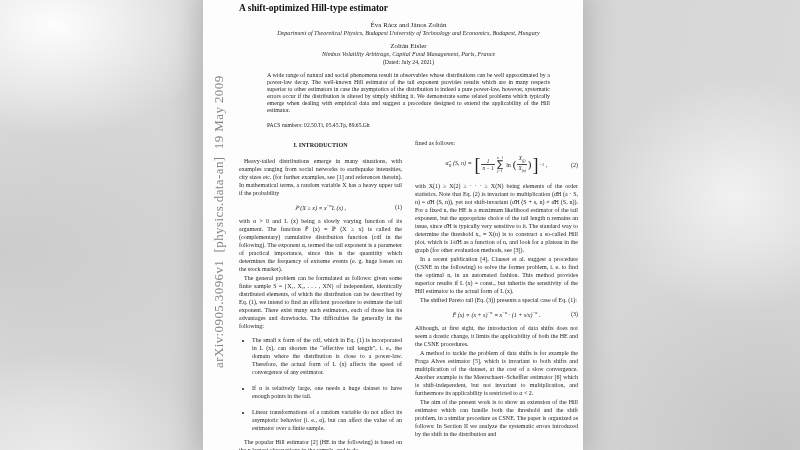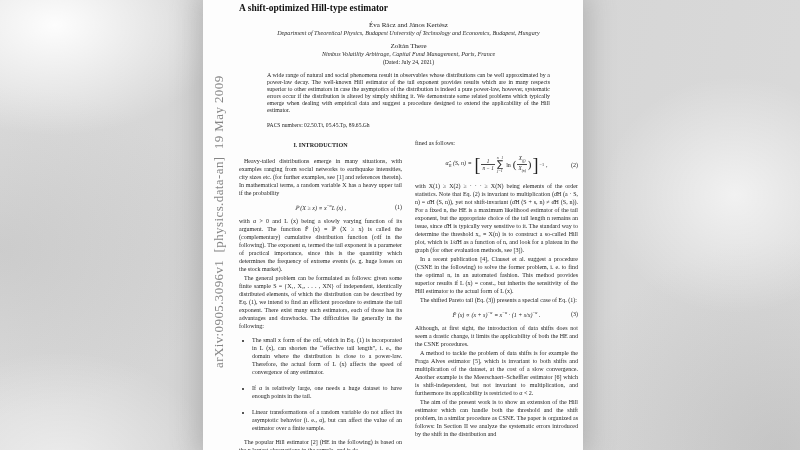--- a/index.html
+++ b/index.html
@@ -72,23 +72,23 @@
 
 <div class="backdrop"></div>
 
 <div class="page">
 
   <div class="stamp">arXiv:0905.3096v1  [physics.data-an]  19 May 2009</div>
 
   <div class="content">
 
     <div class="title">A shift-optimized Hill-type estimator</div>
-    <div class="authors">Éva Rácz and János Kertész</div>
+    <div class="authors">Éva Rácz and János Zoltán</div>
     <div class="affil">Department of Theoretical Physics, Budapest University of Technology and Economics, Budapest, Hungary</div>
-    <div class="authors second">Zoltán There</div>
+    <div class="authors second">Zoltán Eisler</div>
     <div class="affil">Nimbus Volatility Arbitrage, Capital Fund Management, Paris, France</div>
     <div class="dated">(Dated: July 24, 2021)</div>
 
     <div class="abstract">A wide range of natural and social phenomena result in observables whose distributions can be well approximated by a power-law decay. The well-known Hill estimator of the tail exponent provides results which are in many respects superior to other estimators in case the asymptotics of the distribution is indeed a pure power-law, however, systematic errors occur if the distribution is altered by simply shifting it. We demonstrate some related problems which typically emerge when dealing with empirical data and suggest a procedure designed to extend the applicability of the Hill estimator.</div>
     <div class="pacs">PACS numbers: 02.50.Tt, 05.45.Tp, 89.65.Gh</div>
 
     <div class="columns">
 
       <div class="col">
         <div class="sec-heading">I.   INTRODUCTION</div>

